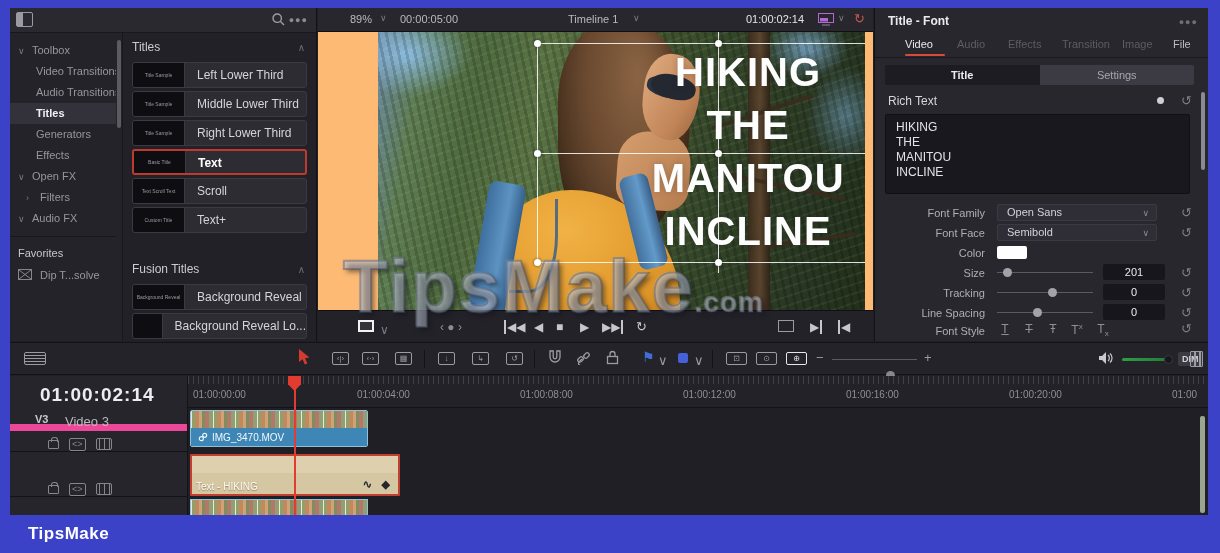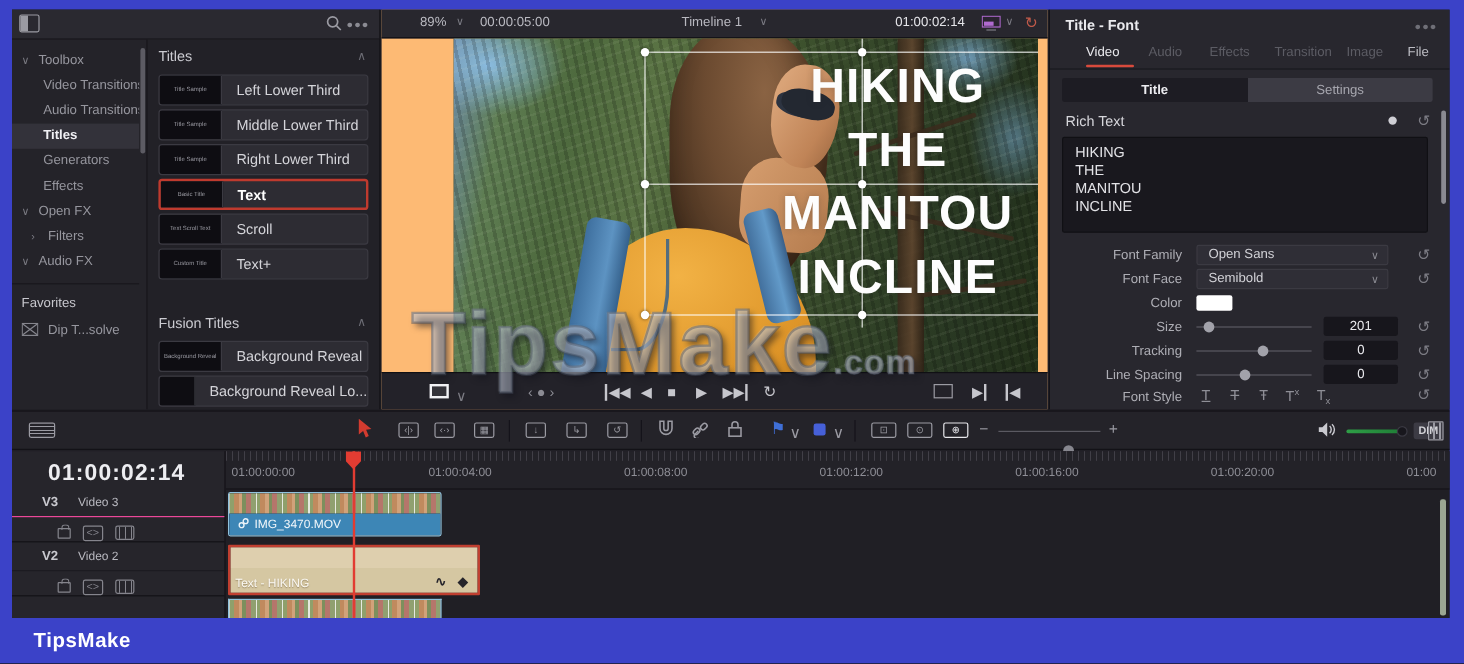--- a/index.html
+++ b/index.html
@@ -122,21 +122,21 @@
 
   
   .timeline{position:absolute;left:0;top:368px;width:1198px;height:139px;background:#201f25}
   .tl-headcol{position:absolute;left:0;top:0;width:178px;height:139px;background:#26252b;border-right:1px solid #131217}
   .tl-timecode{position:absolute;left:30px;top:8px;font-size:19px;color:#ededf1;letter-spacing:1px;font-weight:bold}
   .ruler{position:absolute;left:178px;top:0;right:0;height:32px;background:#232228;border-bottom:1px solid #141318}
   .ruler::before{content:"";position:absolute;left:0;top:0;right:0;height:8px;background:repeating-linear-gradient(90deg,#413f47 0 1px,transparent 1px 5px)}
   .ruler-lbl{position:absolute;top:13px;font-size:10px;color:#8e8e96;white-space:nowrap}
   .trk-badge{position:absolute;left:25px;top:4px;font-size:11px;font-weight:bold;color:#c9c9cf}
   .trk-badge.dest{border:1px solid #b5452f;border-radius:2px;padding:0 4px;left:20px;top:3px}
-  .trk-name{position:absolute;left:55px;top:5px;font-size:10px;color:#b9b9c0}
+  .trk-name{position:absolute;left:55px;top:5px;font-size:13px;color:#b9b9c0}
   .trk-ics{position:absolute;top:4px;display:flex;gap:10px;left:38px;color:#85858d}
   .trk-lock{width:11px;height:9px;border:1px solid #85858d;border-radius:1px;position:relative;margin-top:4px}
   .trk-lock::before{content:"";position:absolute;left:2px;top:-4px;width:5px;height:4px;border:1px solid #85858d;border-bottom:none;border-radius:3px 3px 0 0}
   .trk-as{font-size:9px;border:1px solid #85858d;border-radius:2px;padding:0 2px;line-height:11px;margin-top:2px}
   .trk-film{width:16px;height:12px;border:1px solid #85858d;border-radius:2px;margin-top:2px;background:repeating-linear-gradient(90deg,transparent 0 2px,#85858d 2px 3px,transparent 3px 5px)}
   .filmstrip{background:
      repeating-linear-gradient(90deg,rgba(245,245,245,.85) 0 1px,transparent 1px 22px),
      repeating-linear-gradient(90deg,#8fa06b 0 4px,#c08a5e 4px 8px,#d1a27a 8px 11px,#7d8f5d 11px 14px,#b5766b 14px 18px,#90a070 18px 22px)}
   .clip-v3{position:absolute;left:180px;top:34px;width:178px;height:37px;border:1px solid #8fc1dc;border-radius:2px;overflow:hidden}
   .clip-v3 .thumbs{position:absolute;left:0;top:0;right:0;height:17px}
@@ -467,36 +467,32 @@
         <span class="ruler-lbl" style="left:169px">01:00:04:00</span>
         <span class="ruler-lbl" style="left:332px">01:00:08:00</span>
         <span class="ruler-lbl" style="left:495px">01:00:12:00</span>
         <span class="ruler-lbl" style="left:658px">01:00:16:00</span>
         <span class="ruler-lbl" style="left:821px">01:00:20:00</span>
         <span class="ruler-lbl" style="left:984px">01:00</span>
       </div>
       <div class="tl-headcol">
         <span class="tl-timecode">01:00:02:14</span>
 
-        <div style="position:absolute;left:0;top:33px;right:0;height:22px;border-bottom:1px solid #ec4899">
+        <div style="position:absolute;left:0;top:33px;right:0;height:22px;border-bottom:7px solid #ec4899">
           <span class="trk-badge">V3</span>
           <span class="trk-name">Video 3</span>
         </div>
         <div style="position:absolute;left:0;top:56px;right:0;height:20px;border-bottom:1px solid #131217">
           <span class="trk-ics">
               <span class="trk-lock"></span>
               <span class="trk-as">&lt;&gt;</span>
               <span class="trk-film"></span>
             </span>
         </div>
 
-        <div style="position:absolute;left:0;top:78px;right:0;height:22px;border-bottom:1px solid #1c1b21">
-          <span class="trk-badge">V2</span>
-          <span class="trk-name">Video 2</span>
-        </div>
         <div style="position:absolute;left:0;top:101px;right:0;height:20px;border-bottom:1px solid #131217">
           <span class="trk-ics">
               <span class="trk-lock"></span>
               <span class="trk-as">&lt;&gt;</span>
               <span class="trk-film"></span>
             </span>
         </div>
 
       </div>
 

